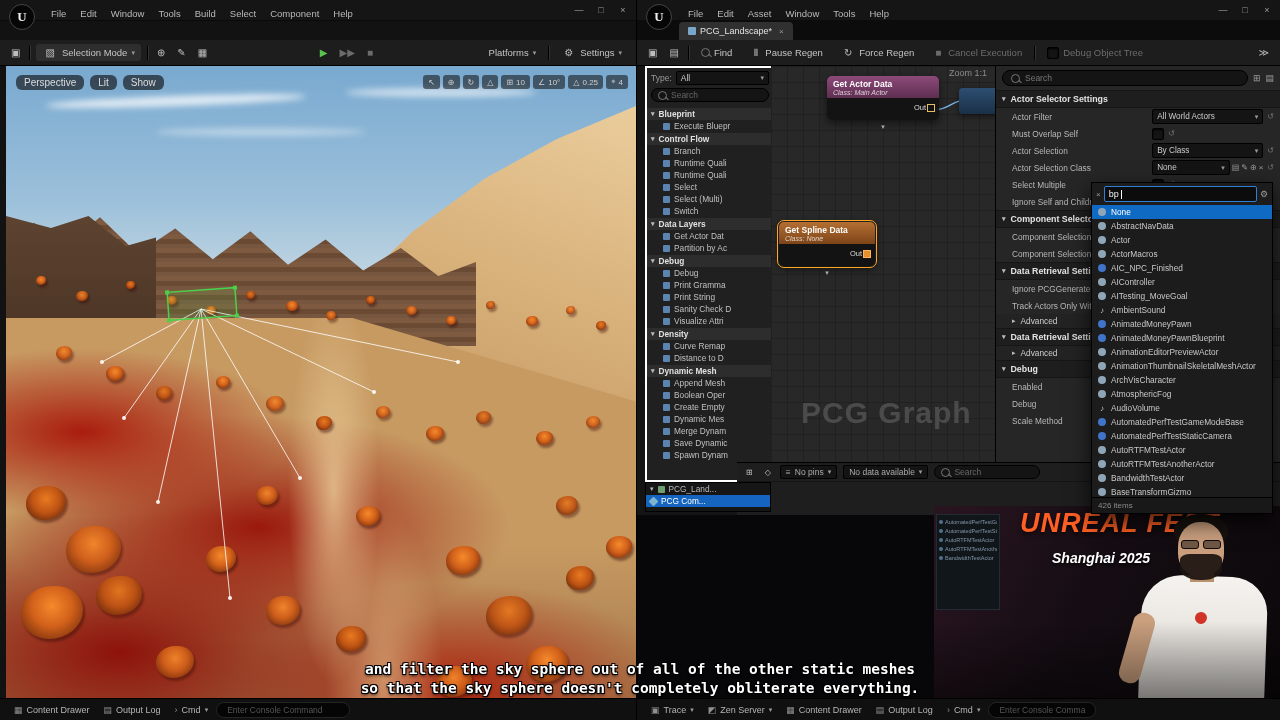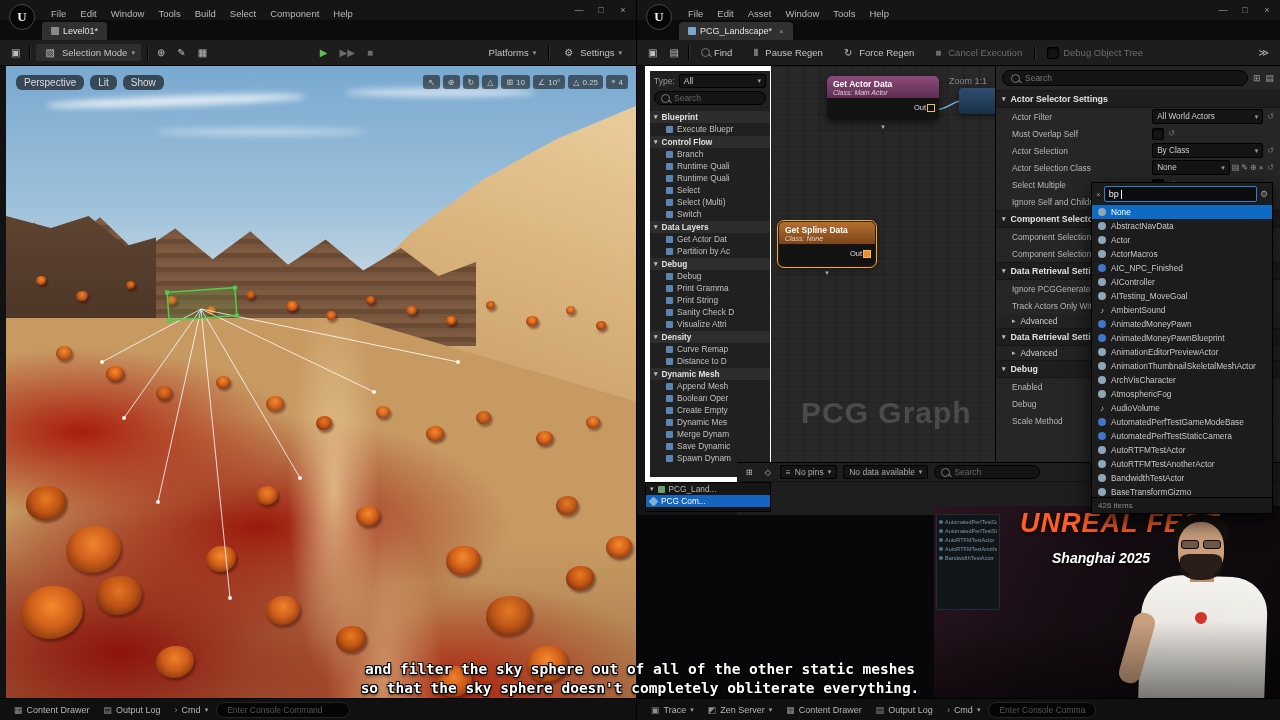--- a/index.html
+++ b/index.html
@@ -76,40 +76,40 @@
            display:flex;gap:3px;align-items:center;}
   
   .statusbar{position:absolute;left:0;bottom:0;right:0;height:22px;background:#101010;border-top:1px solid #000;
              display:flex;align-items:center;gap:2px;padding:0 8px;font-size:9px;color:#b5b5b5;box-sizing:border-box;}
   .sb-item{display:flex;gap:4px;align-items:center;padding:0 6px;white-space:nowrap;}
   .sb-ico{font-size:9px;color:#8f8f8f;}
   .console{background:#050505;border:1px solid #242424;border-radius:9px;color:#555;font-size:8.5px;
            padding:2px 10px;white-space:nowrap;overflow:hidden;}
   
   .palette{position:absolute;left:8px;top:66px;width:130px;height:416px;background:#202020;
-           border:5px solid #ffffff;box-sizing:border-box;text-align:center;}
+           border:2px solid #ffffff;box-sizing:border-box;text-align:center;}
   .pal-head{display:flex;align-items:center;gap:4px;padding:3px 4px;font-size:8.5px;color:#999;}
   .pal-combo{flex:1;background:#141414;border:1px solid #000;border-radius:2px;padding:1px 4px;
              display:flex;justify-content:space-between;align-items:center;color:#ccc;}
   .pal-search{margin:0 4px 2px;background:#141414;border:1px solid #000;border-radius:8px;padding:1px 6px;
               display:flex;gap:4px;align-items:center;color:#666;font-size:8.5px;}
   .mag{width:7px;height:7px;border:1.2px solid #777;border-radius:50%;position:relative;flex:none;}
   .mag::after{content:"";position:absolute;left:6px;top:6px;width:4px;height:1.2px;background:#777;transform:rotate(45deg);}
   #palette-tree{position:absolute;left:0;top:39px;right:0;bottom:0;overflow:hidden;}
   .pal-row{display:flex;align-items:center;gap:4px;height:12px;font-size:8.3px;padding:0 4px;color:#c0c0c0;white-space:nowrap;overflow:hidden;}
   .pal-cat{background:#2d2d2d;color:#e0e0e0;margin-top:1px;font-weight:bold;}
   .pal-item{padding-left:16px;}
   .pal-ico{width:7px;height:7px;background:#5b84b0;border-radius:1px;flex:none;}
   .tri{font-size:7px;color:#bbb;flex:none;}
   
   .graph{position:absolute;left:134px;top:66px;right:0;height:396px;background:#282828;overflow:hidden;
         background-image:linear-gradient(rgba(0,0,0,.18) 1px,transparent 1px),
                          linear-gradient(90deg,rgba(0,0,0,.18) 1px,transparent 1px);background-size:16px 16px;}
   .watermark{position:absolute;left:30px;top:330px;font-size:30px;font-weight:bold;color:#636363;opacity:.6;letter-spacing:1px;}
-  .zoomtext{position:absolute;left:178px;top:10px;font-size:9px;color:#8b8b8b;}
+  .zoomtext{position:absolute;left:178px;top:2px;font-size:9px;color:#8b8b8b;}
   .pcg-node{position:absolute;width:112px;border-radius:5px;background:rgba(18,18,18,.93);box-shadow:0 3px 8px rgba(0,0,0,.55);}
   .node-header{border-radius:5px 5px 0 0;padding:3px 6px 2px;}
   .node-header.purple{background:linear-gradient(180deg,#8d4a7a,#5d2e50);}
   .node-header.orange{background:linear-gradient(180deg,#b56f32,#7d4418);}
   .node-title{font-size:8.5px;font-weight:bold;color:#fff;white-space:nowrap;}
   .node-subtitle{font-size:7px;color:rgba(255,255,255,.75);font-style:italic;white-space:nowrap;}
   .node-body{height:22px;position:relative;}
   .pin-label{position:absolute;right:13px;top:5px;font-size:7.5px;color:#ddd;}
   .pin-shape{position:absolute;right:4px;top:6px;width:6px;height:6px;border:1px solid #e8c060;}
   .pin-shape.filled{background:#e8912c;border-color:#ffb35a;}
@@ -208,26 +208,20 @@
           <span class="menu-item">Component</span>
           <span class="menu-item">Help</span>
         </nav>
       <span class="winctls">
         <span class="winctl">—</span>
         <span class="winctl">□</span>
         <span class="winctl">×</span>
       </span>
     </header>
     <span class="ue-logo">U</span>
-    <div class="tabbar">
-      <span class="tab">
-        <span class="tab-ico"></span>
-        <span>Level01*</span>
-      </span>
-    </div>
     <div class="toolbar">
       <span class="tb-ico">▣</span>
       <span class="tb-sep"></span>
       <span class="tb-btn boxed">
         <span class="tb-ico">▧</span>
         <span>Selection Mode</span>
         <span class="caret">▾</span>
       </span>
       <span class="tb-sep"></span>
       <span class="tb-ico">⊕</span>

